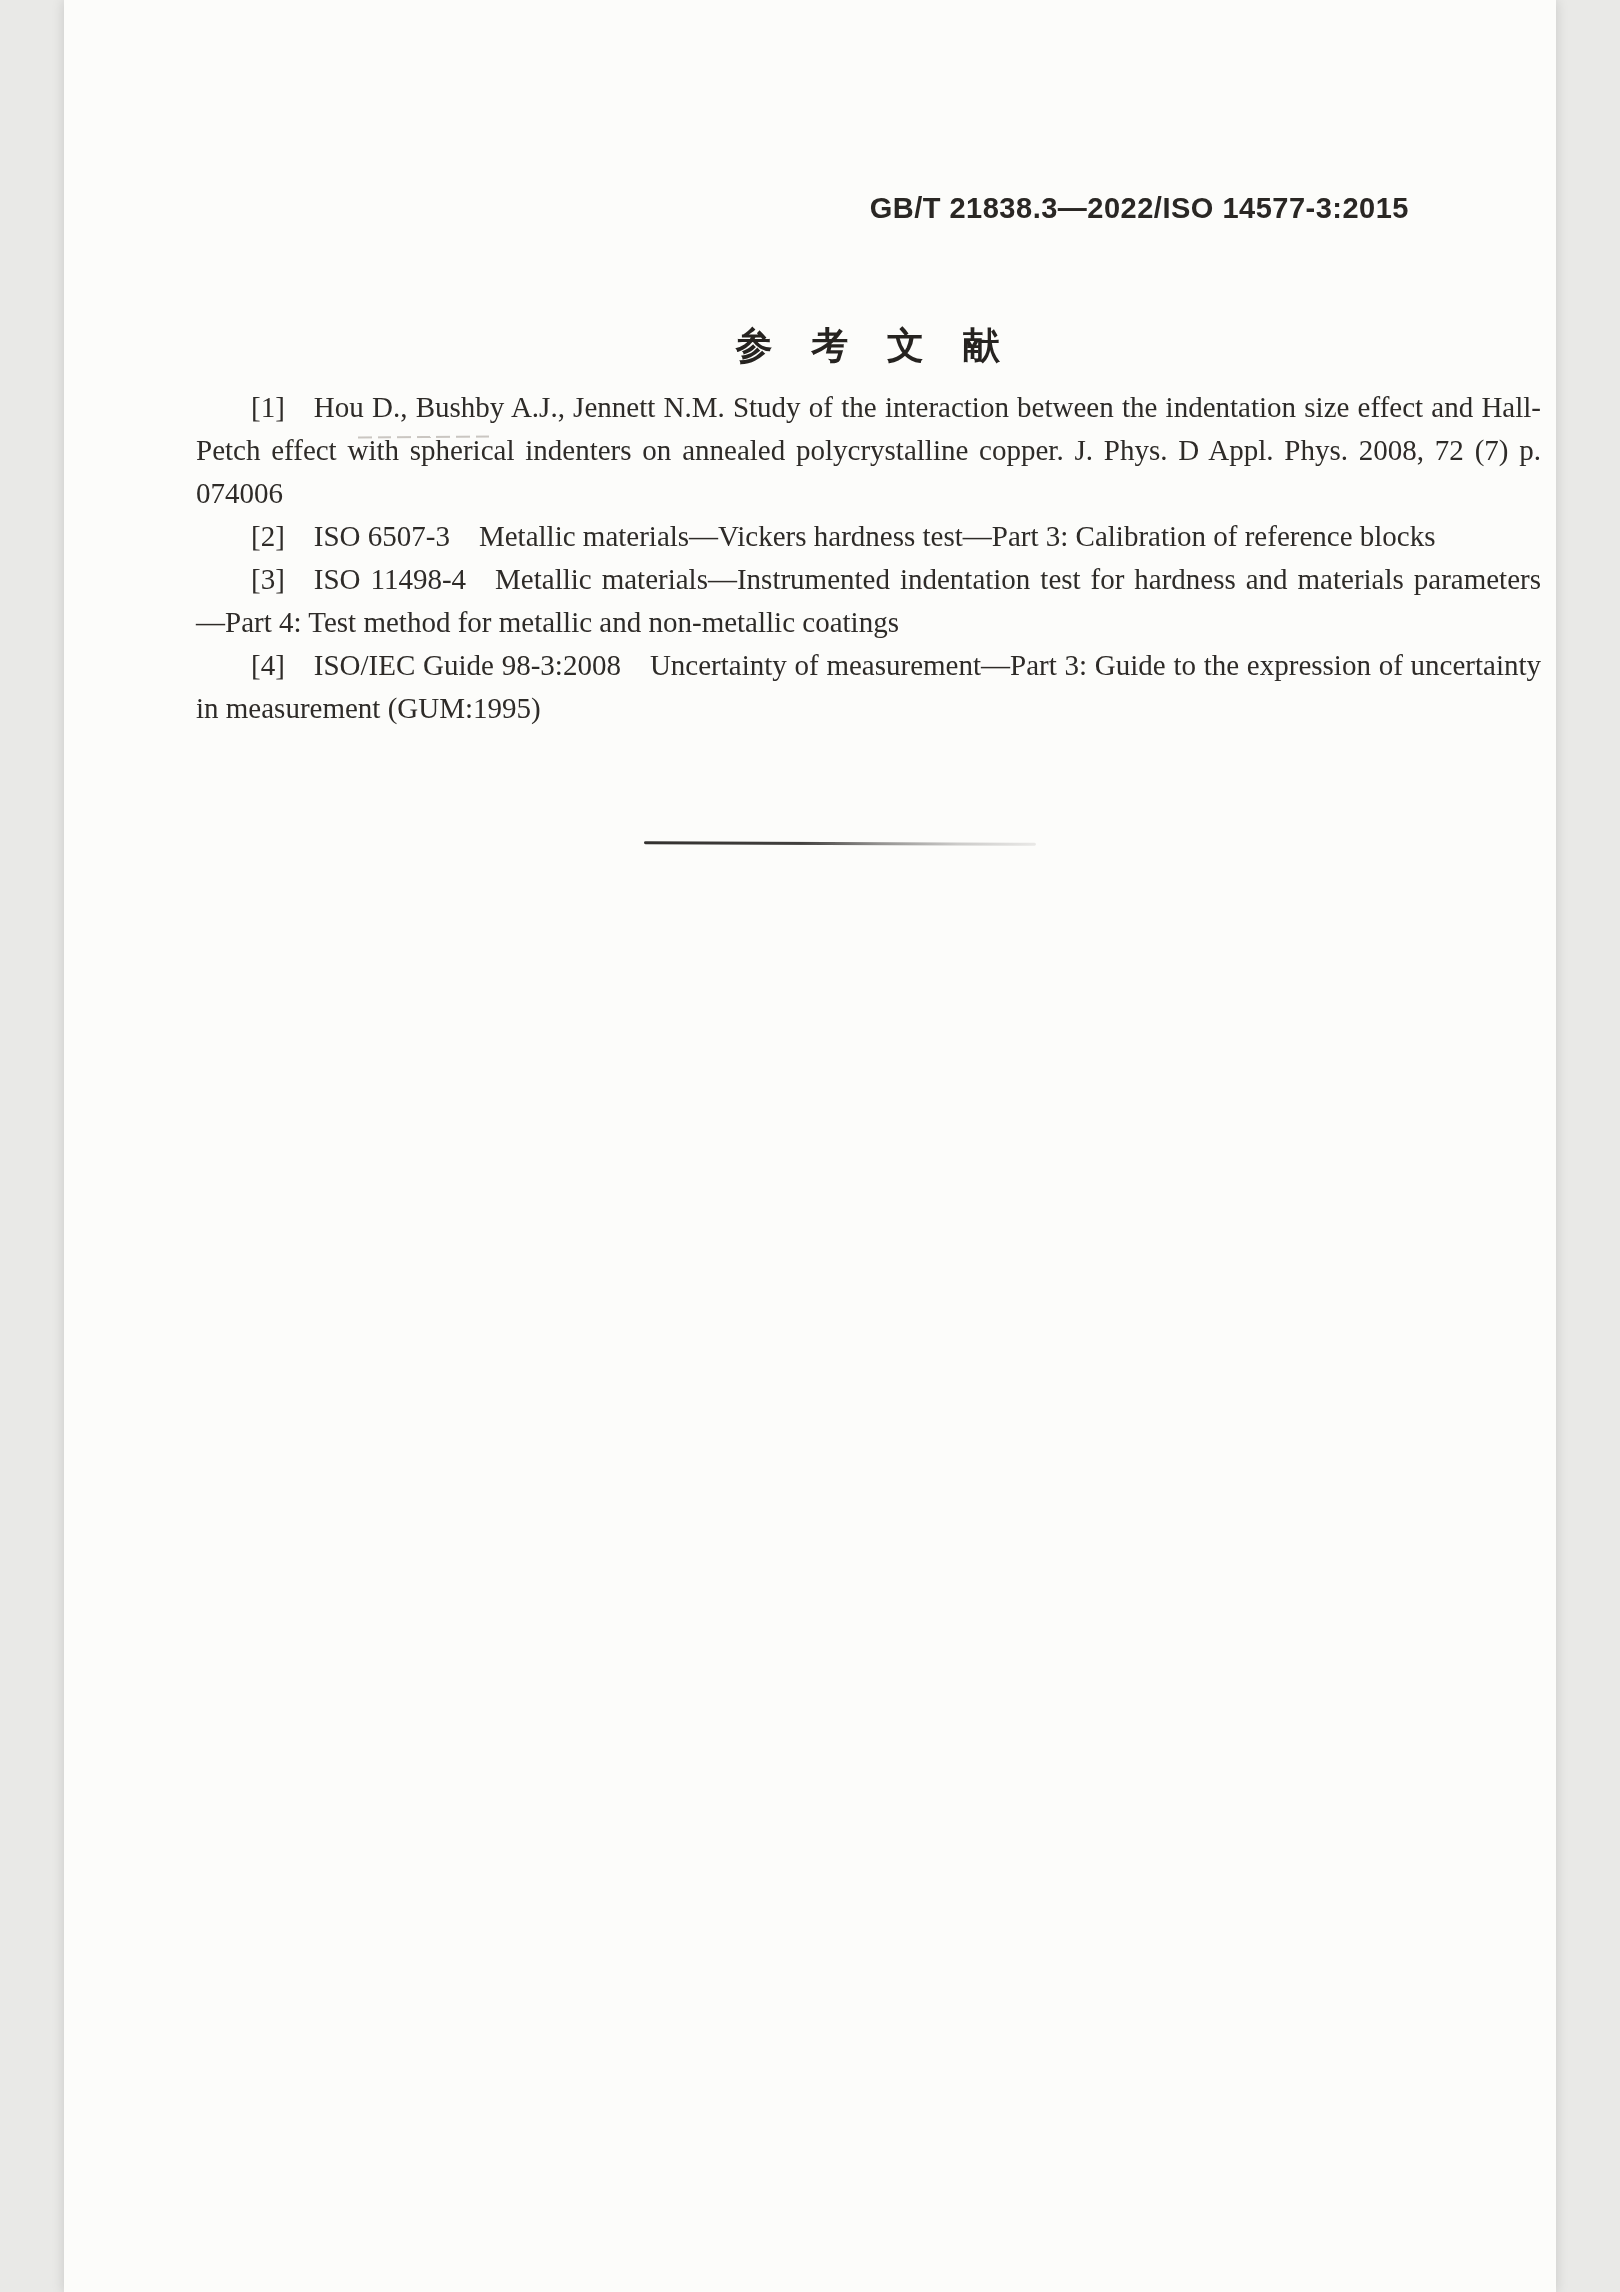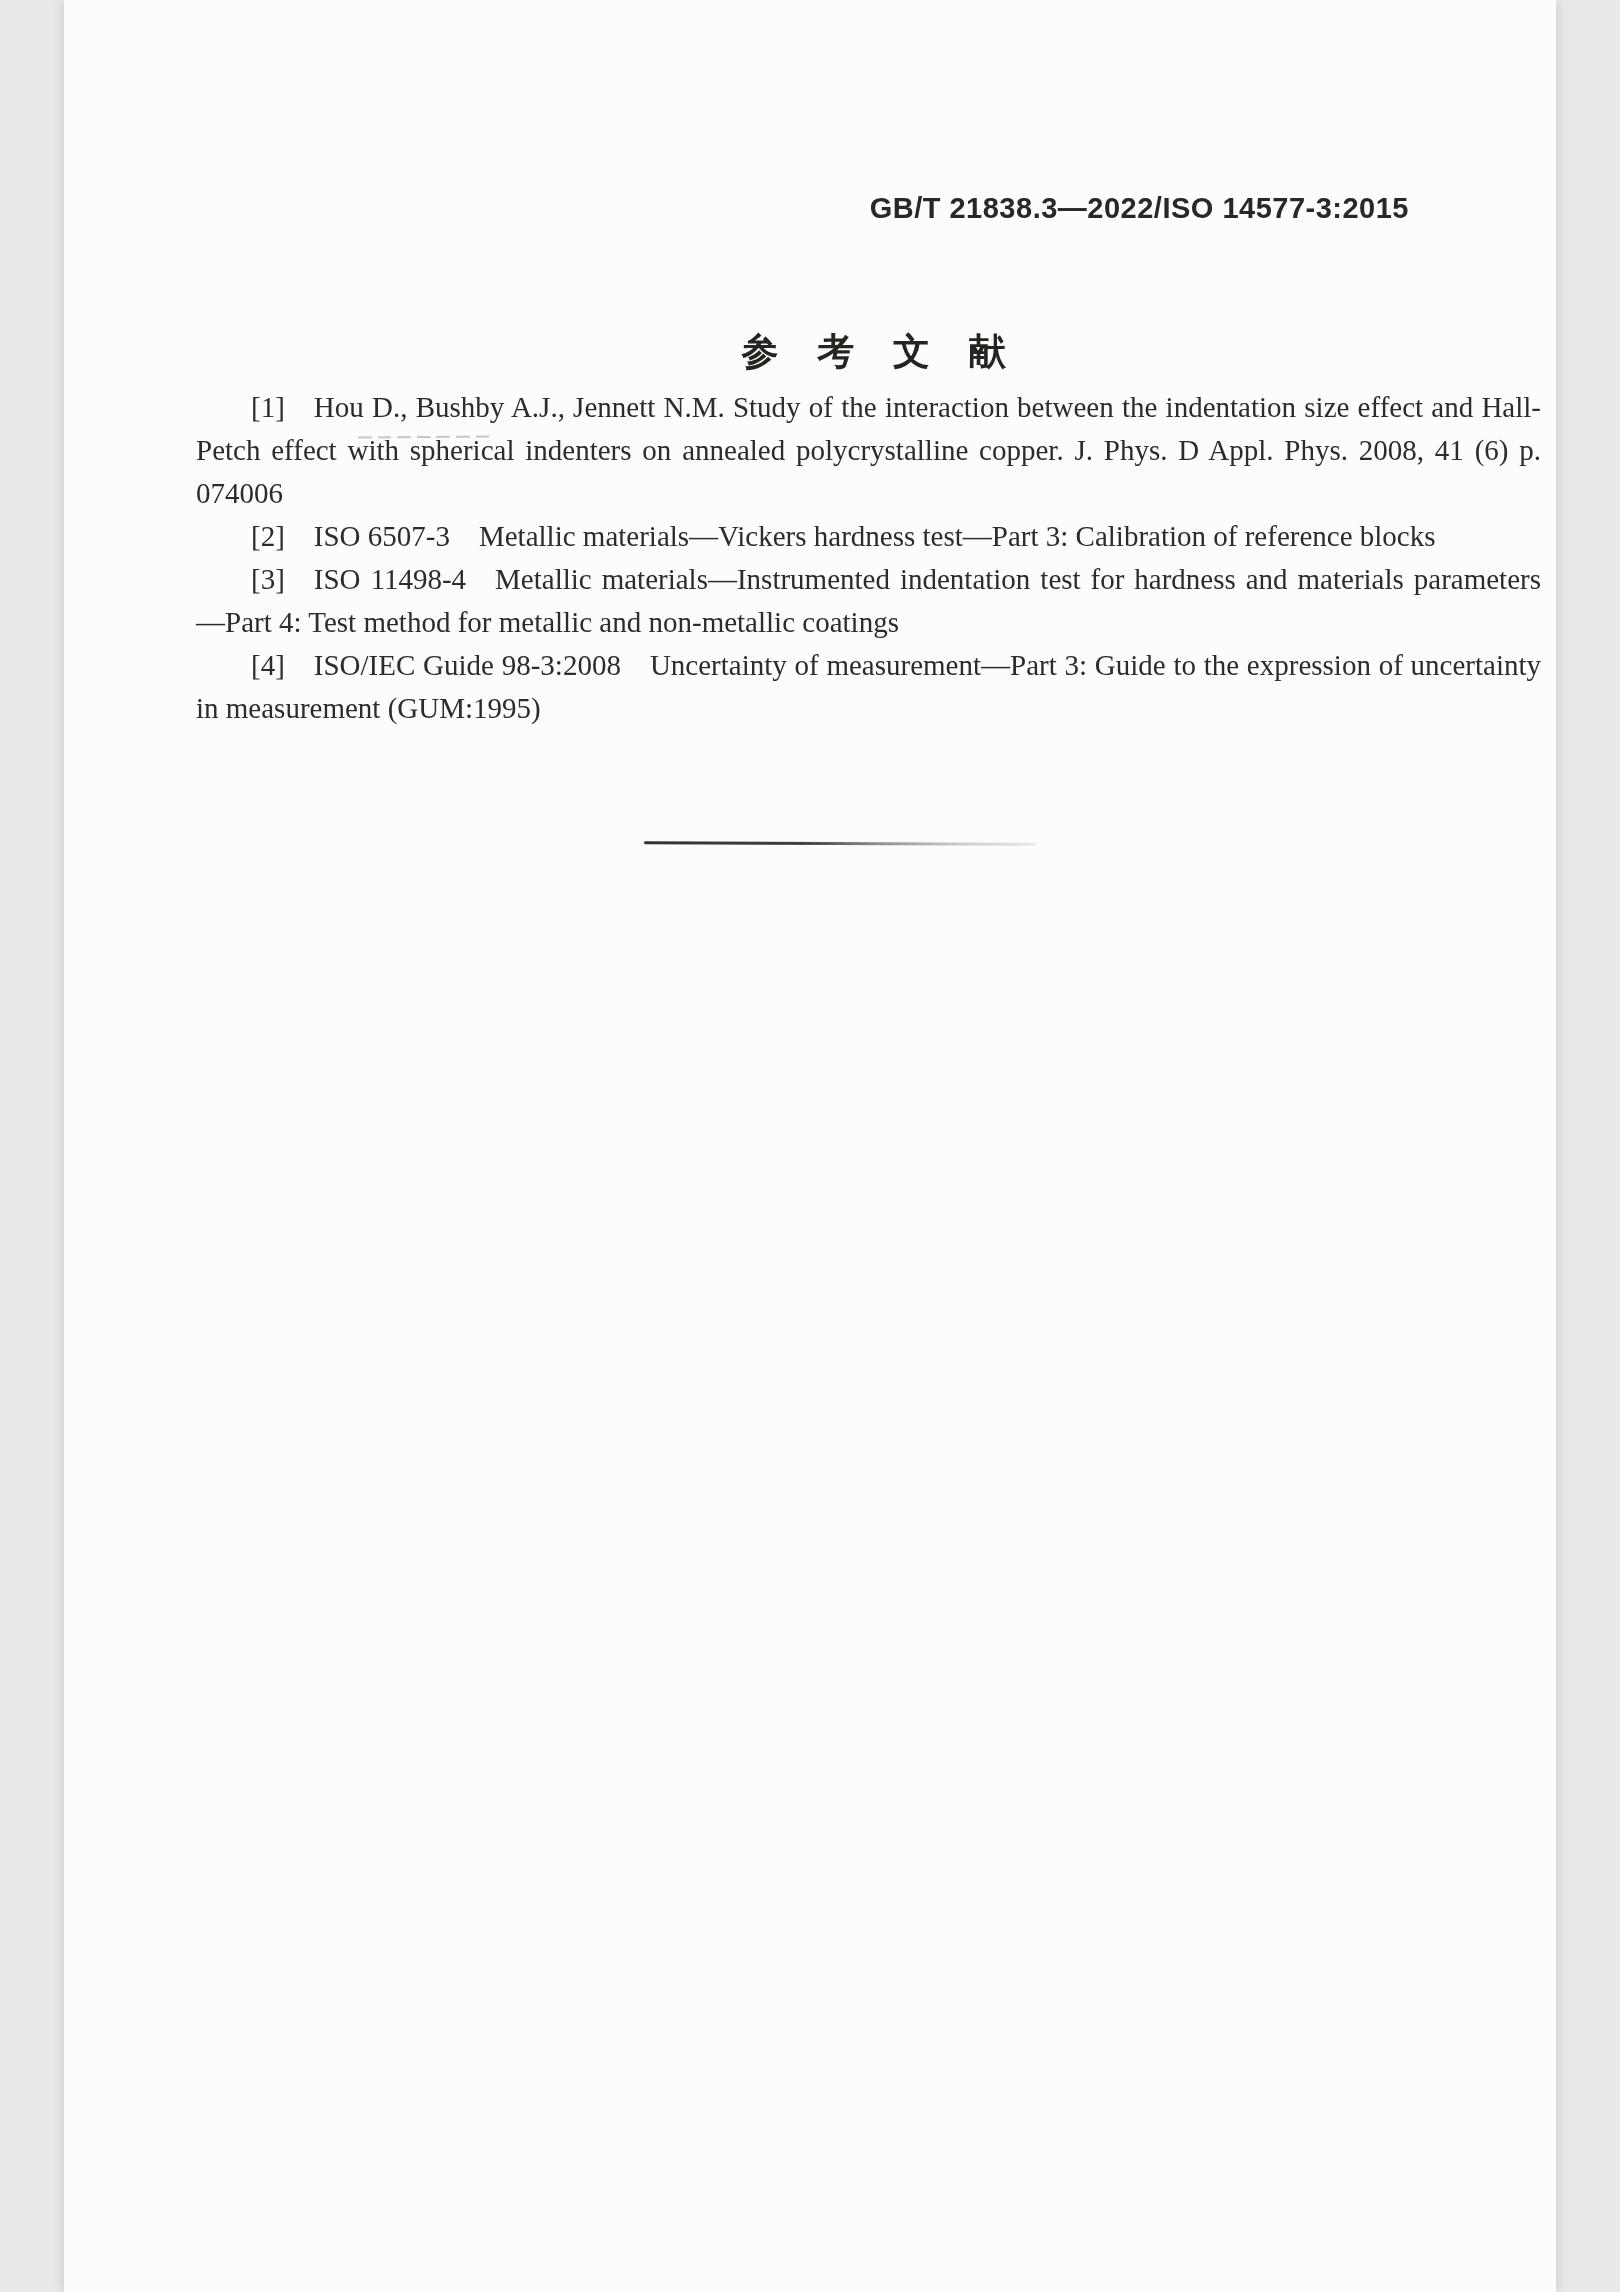--- a/index.html
+++ b/index.html
@@ -27,21 +27,21 @@
     font-size: 29px;
     letter-spacing: 0.5px;
     color: #2a2724;
     white-space: nowrap;
   }
   .page-title {
     position: absolute;
     top: 321px;
     left: 132px;
     width: 1345px;
-    margin: 6px;
+    margin: 0;
     text-align: center;
     font-size: 37px;
     font-weight: 700;
     word-spacing: 25.5px;
     letter-spacing: 2px;
     color: #262320;
   }
   .references {
     position: absolute;
     top: 386px;
@@ -85,21 +85,21 @@
 </head>
 <body>
 
 <div class="page">
 
   <div class="header-standard-number">GB/T 21838.3—2022/ISO 14577-3:2015</div>
 
   <h1 class="page-title">参 考 文 献</h1>
 
   <div class="references">
-    <p class="reference-entry">[1] Hou D., Bushby A.J., Jennett N.M. Study of the interaction between the indentation size effect and Hall-Petch effect with spherical indenters on annealed polycrystalline copper. J. Phys. D Appl. Phys. 2008, 41 (6) p. 074006</p>
+    <p class="reference-entry">[1] Hou D., Bushby A.J., Jennett N.M. Study of the interaction between the indentation size effect and Hall-Petch effect with spherical indenters on annealed polycrystalline copper. J. Phys. D Appl. Phys. 2008, 72 (7) p. 074006</p>
     <p class="reference-entry">[2] ISO 6507-3 Metallic materials—Vickers hardness test—Part 3: Calibration of reference blocks</p>
     <p class="reference-entry">[3] ISO 11498-4 Metallic materials—Instrumented indentation test for hardness and materials parameters—Part 4: Test method for metallic and non-metallic coatings</p>
     <p class="reference-entry">[4] ISO/IEC Guide 98-3:2008 Uncertainty of measurement—Part 3: Guide to the expression of uncertainty in measurement (GUM:1995)</p>
   </div>
 
   <div class="scan-artifact"></div>
 
   <div class="end-rule"></div>
 
 </div>

